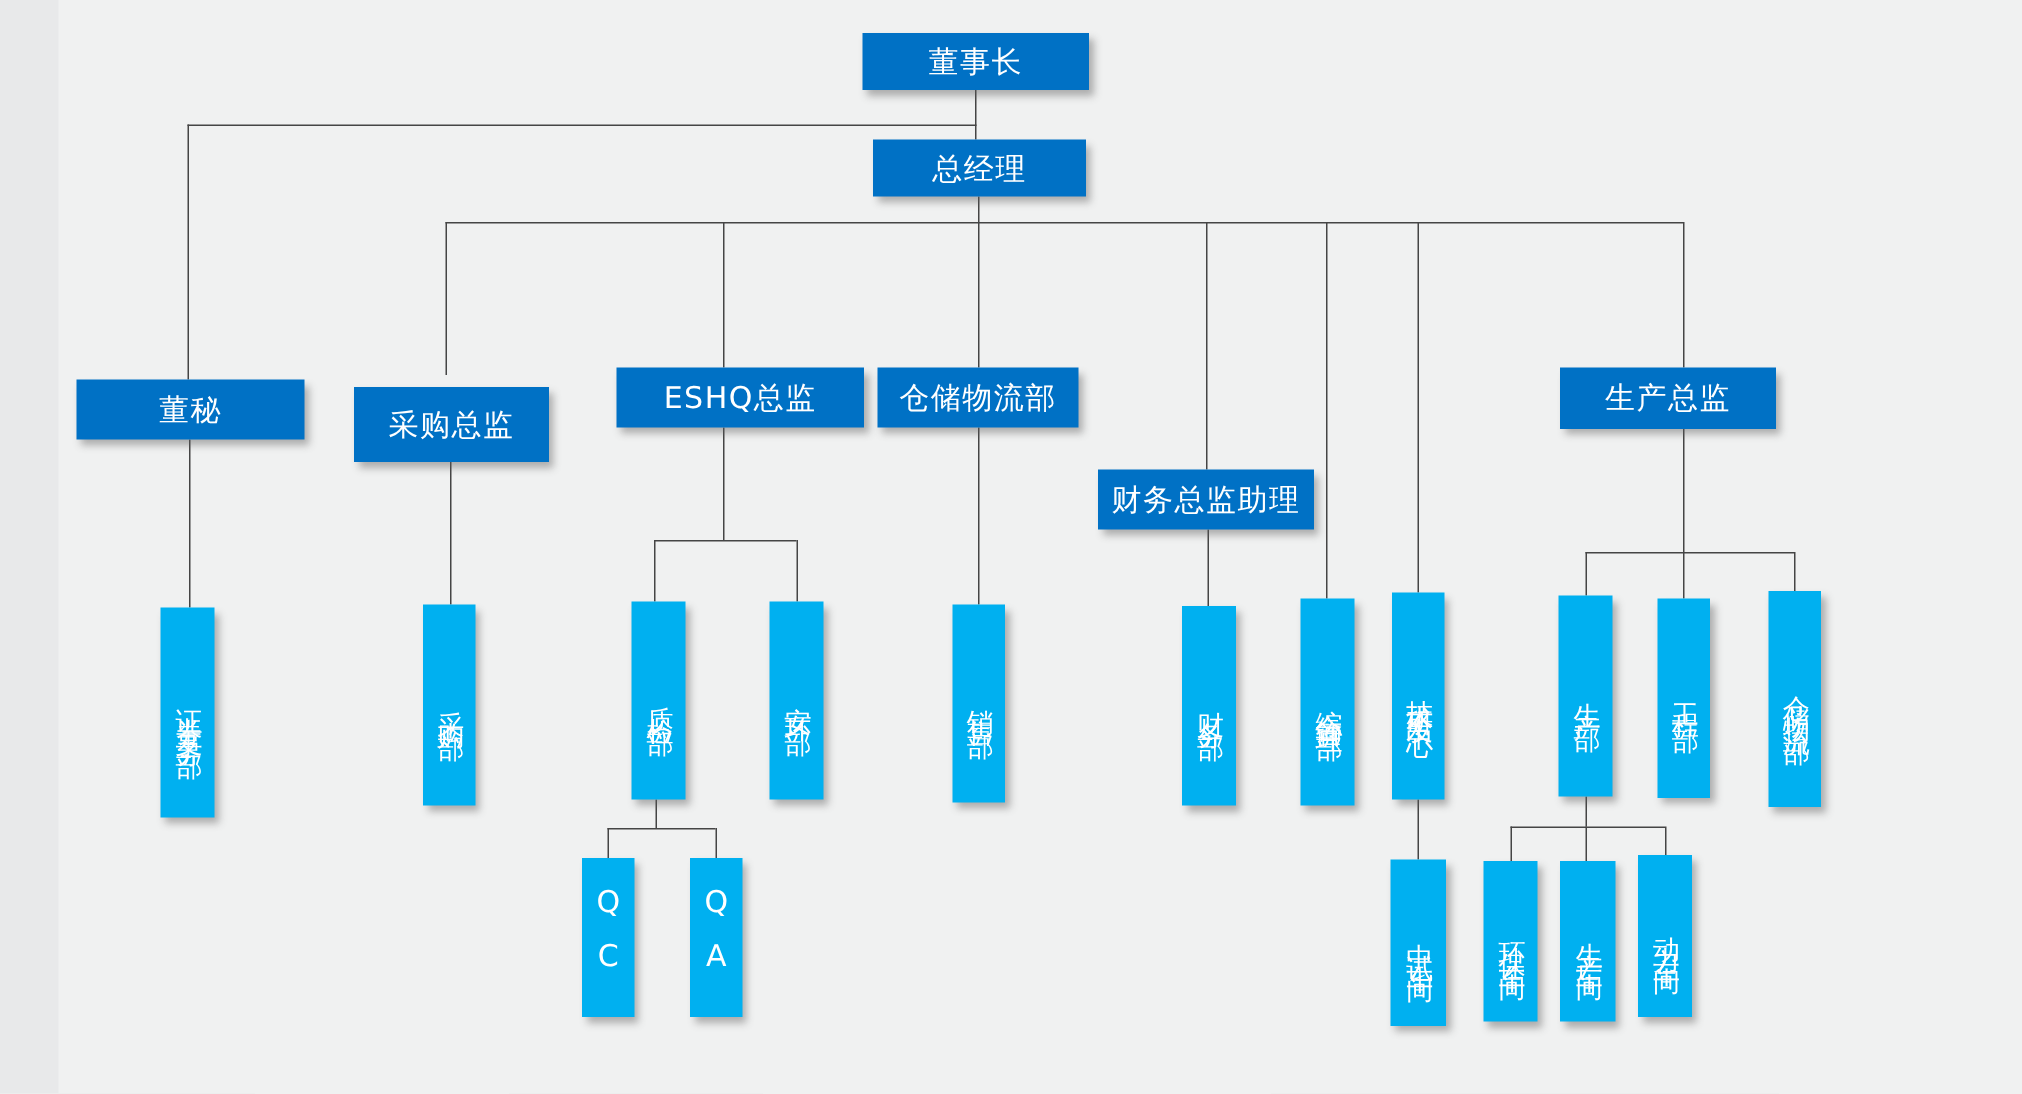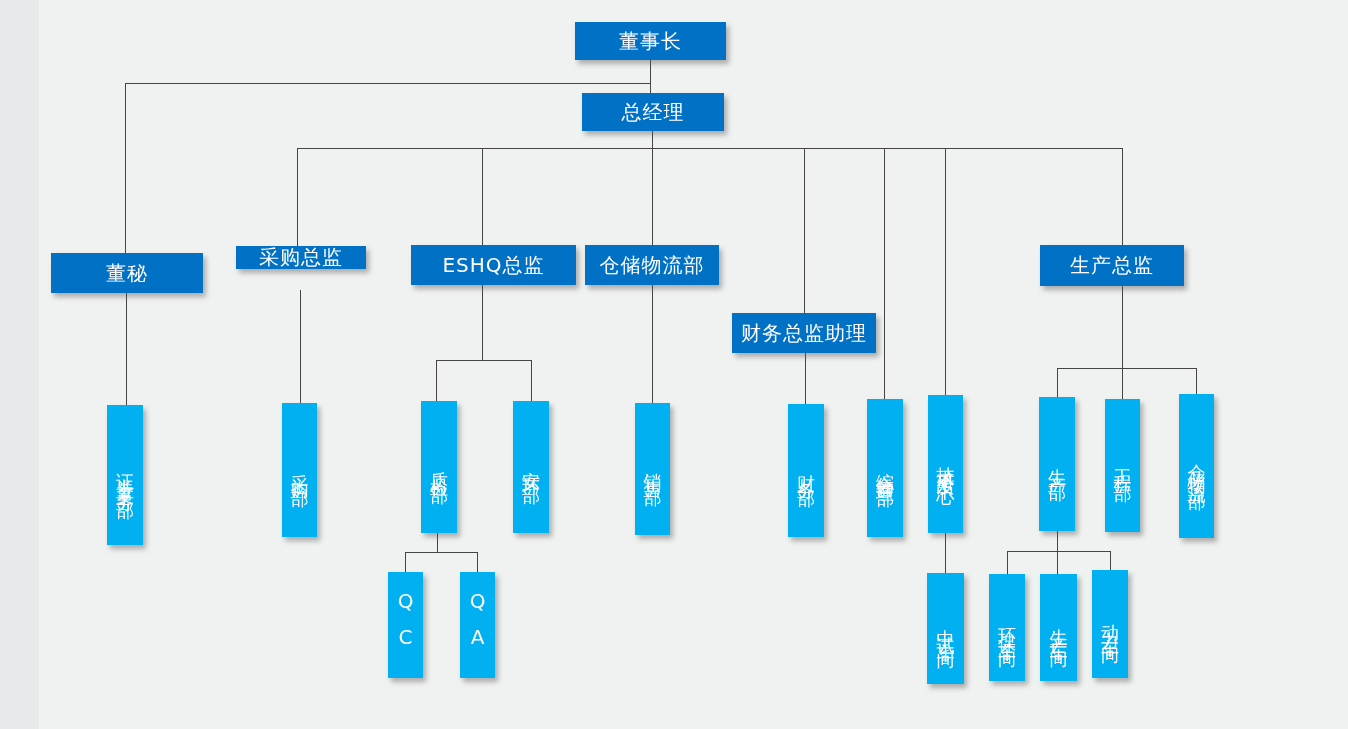--- a/index.html
+++ b/index.html
@@ -90,21 +90,21 @@
 
   <div class="node dir" style="left:536px;top:22px;width:151px;height:38px">
     <span>董事长</span>
   </div>
   <div class="node dir" style="left:543px;top:93px;width:142px;height:38px">
     <span>总经理</span>
   </div>
   <div class="node dir" style="left:12px;top:253px;width:152px;height:40px">
     <span>董秘</span>
   </div>
-  <div class="node dir" style="left:197px;top:246px;width:130px;height:23px">
+  <div class="node dir" style="left:197px;top:258px;width:130px;height:50px">
     <span>采购总监</span>
   </div>
   <div class="node dir" style="left:372px;top:245px;width:165px;height:40px">
     <span>ESHQ总监</span>
   </div>
   <div class="node dir" style="left:546px;top:245px;width:134px;height:40px">
     <span>仓储物流部</span>
   </div>
   <div class="node dir" style="left:1001px;top:245px;width:144px;height:41px">
     <span>生产总监</span>

